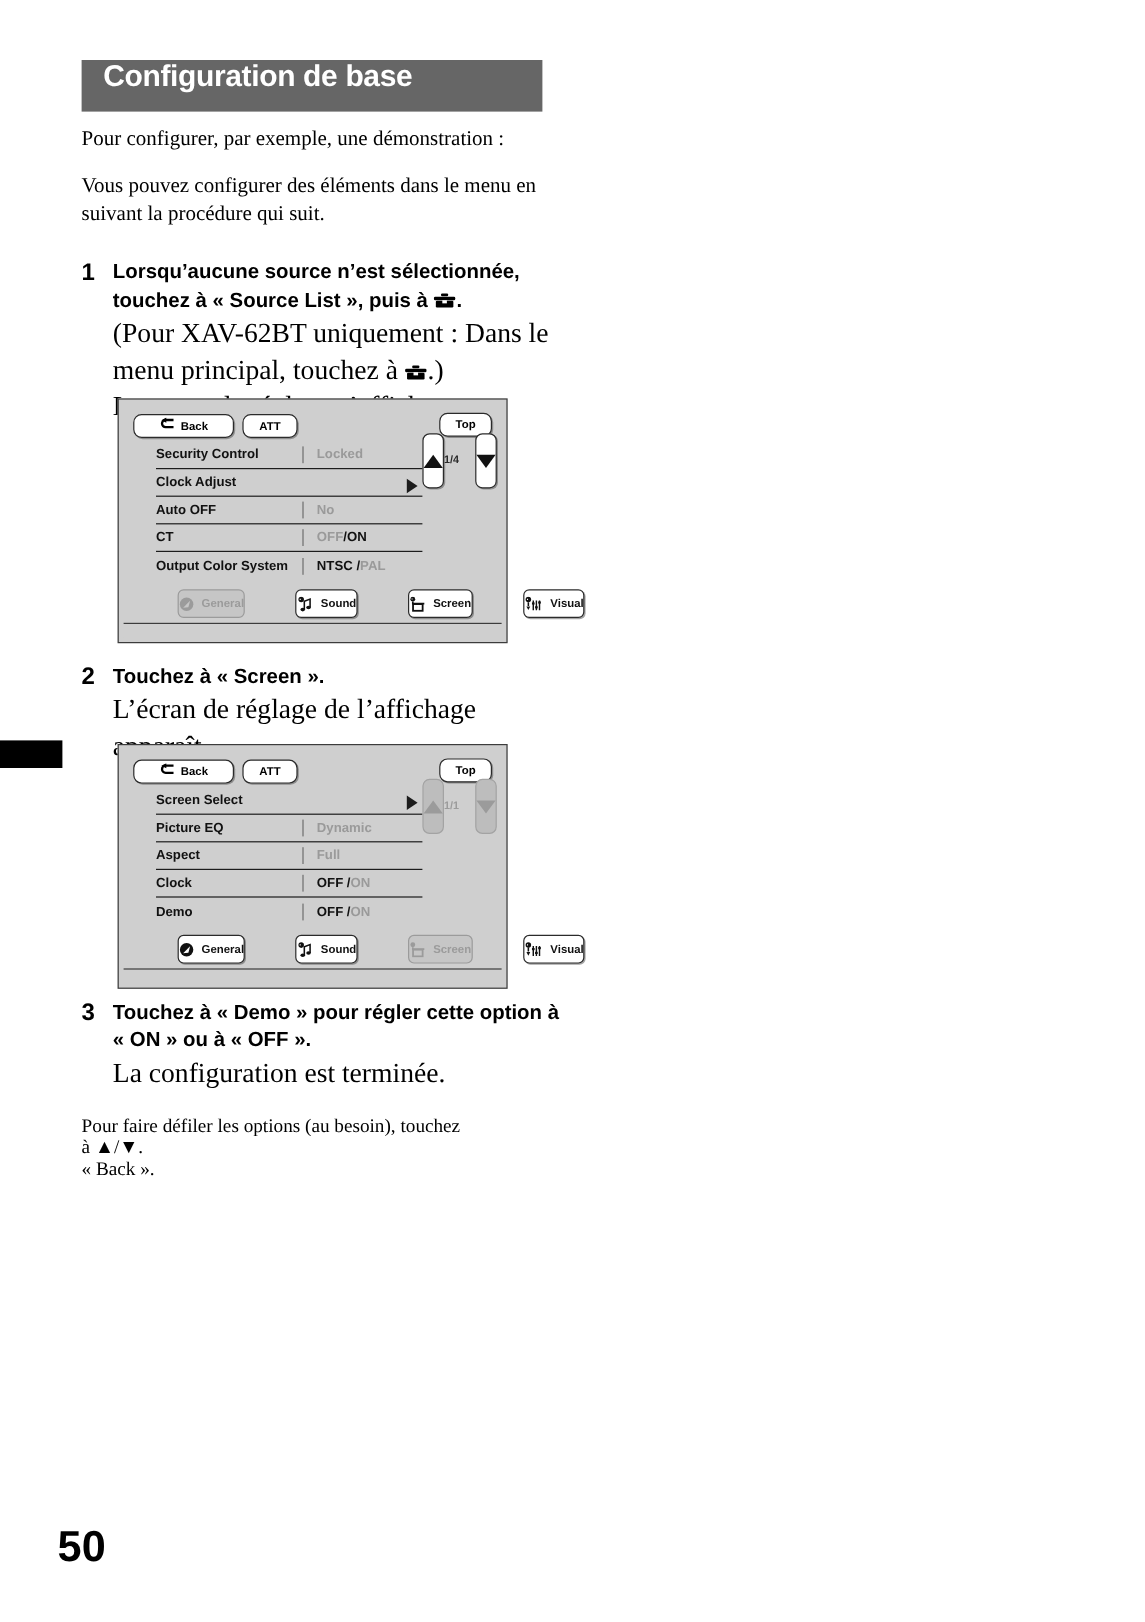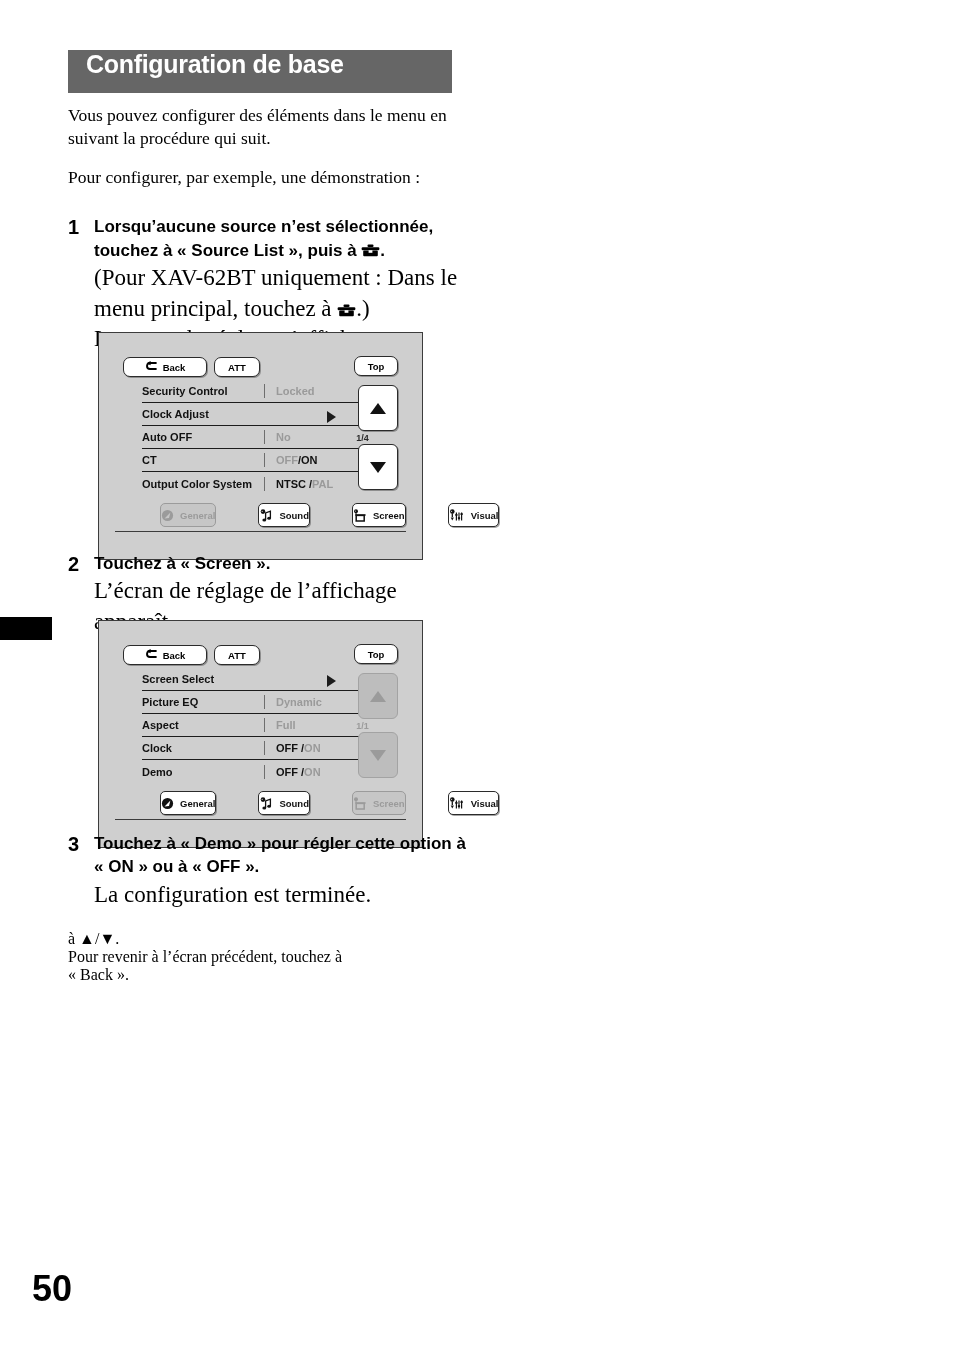--- a/index.html
+++ b/index.html
@@ -59,34 +59,34 @@
   .page-tab {
     position: absolute;
     left: 0; top: 617px;
     width: 52px; height: 23px;
     background: #000000;
   }
 
   
   .page-number {
     position: absolute;
-    left: 32px; top: 1268px;
+    left: 48px; top: 1268px;
     font-family: "Liberation Sans", sans-serif;
     font-weight: bold;
     font-size: 36px;
     color: #000;
   }
 
   
   .device {
     position: absolute;
     width: 325px;
     border: 1.5px solid #3c3c3c;
     background: #cfcfcf;
-    padding: 16px;
+    padding: 4px;
   }
   .device-inner { padding: 7px 8px 0 8px; position: relative; }
 
   .dev-topbar { display: flex; align-items: center; height: 22px; }
   .btn {
     border: 1.5px solid #2b2b2b;
     border-radius: 7px;
     background: #ffffff;
     font-family: "Liberation Sans", sans-serif;
     font-weight: bold;
@@ -121,23 +121,23 @@
     flex: 1; padding-left: 11px; height: 14px;
     display: flex; align-items: center;
   }
   .row .valwrap.sep { border-left: 1.5px solid #6e6e6e; }
   .val-on { color: #111; }
   .val-off { color: #9a9a9a; }
 
   
   .side {
     position: absolute;
-    right: 8px; top: 32px;
+    right: 8px; top: 20px;
     width: 58px;
-    display: flex; flex-direction: column; align-items: flex-end;
+    display: flex; align-items: flex-end;
   }
   .arrow-btn {
     width: 40px; height: 46px;
     border: 1.5px solid #2b2b2b;
     border-radius: 6px;
     background: #ffffff;
     display: flex; align-items: center; justify-content: center;
     box-shadow: 1px 1px 0 rgba(90,90,90,0.55);
   }
   .arrow-btn.dim {
@@ -212,22 +212,22 @@
 <div class="section-header">
   <span class="title">Configuration de base</span>
 </div>
 
 <div class="page-tab"></div>
 
 <div class="page-number">50</div>
 
 <div class="content">
 
+  <p class="body">Pour configurer, par exemple, une démonstration :</p>
   <p class="body">Vous pouvez configurer des éléments dans le menu en suivant la procédure qui suit.</p>
-  <p class="body">Pour configurer, par exemple, une démonstration :</p>
 
   <div class="step" style="margin-top:26px;">
     <span class="num">1</span>
     <div class="head">
       <span>Lorsqu’aucune source n’est sélectionnée, touchez à « Source List », puis à </span><span class="tool-glyph"><svg width="19" height="13" viewBox="0 0 19 13">
             <rect x="6.5" y="0.5" width="6" height="2.4" rx="1" fill="#000"></rect>
             <rect x="0.6" y="3.2" width="17.8" height="3.1" rx="1.2" fill="#000"></rect>
             <rect x="2.2" y="6.6" width="14.6" height="5.6" rx="1" fill="#000"></rect>
             <rect x="7.6" y="6.2" width="3.8" height="2.6" fill="#fff"></rect>
           </svg></span><span>.</span>
@@ -495,17 +495,17 @@
   <div class="strip"></div>
 </div>
 
 <div class="content" style="top:832px;">
   <div class="step" style="margin-top:0;">
     <span class="num">3</span>
     <div class="head">Touchez à « Demo » pour régler cette option à « ON » ou à « OFF ».</div>
     <div class="sub">La configuration est terminée.</div>
   </div>
   <div style="margin-top:20px;">
+    <div class="body tight">Pour faire défiler les options (au besoin), touchez</div>
     <div class="body tight">à ▲/▼.</div>
-    <div class="body tight">Pour revenir à l’écran précédent, touchez à</div>
     <div class="body tight">« Back ».</div>
   </div>
 </div>
 
 </body></html>

